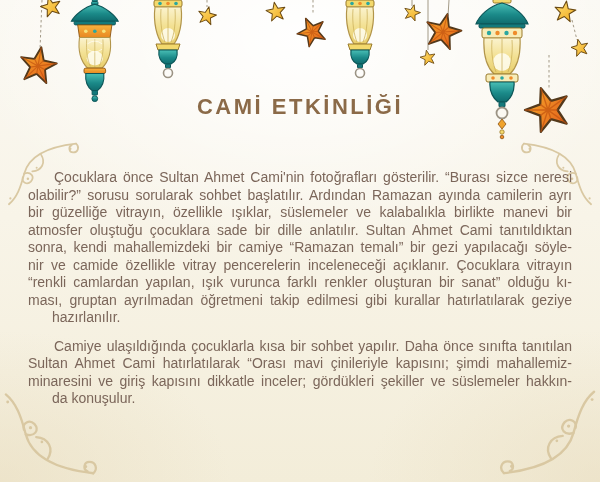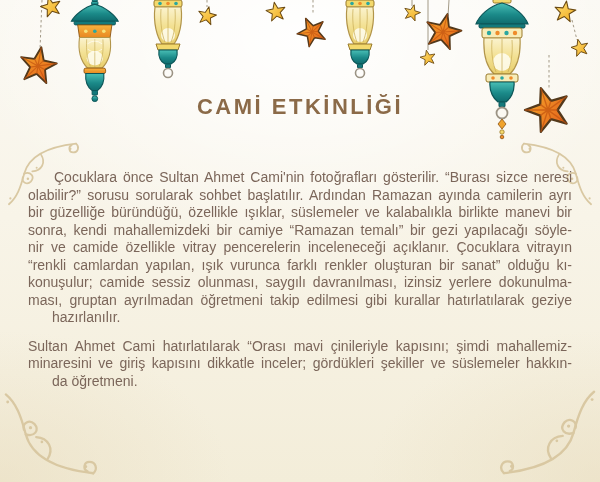--- a/index.html
+++ b/index.html
@@ -172,28 +172,29 @@
     <use href="#sym-flourish" transform="translate(2,478) scale(0.95,-0.95)"></use>
     <use href="#sym-flourish" transform="translate(598,478) scale(-0.98,-0.98)"></use>
   </svg>
 
   <h1 class="title">CAMİ ETKİNLİĞİ</h1>
 
   <div class="textblock">
     <div class="paragraph">
         <div class="line first">Çocuklara önce Sultan Ahmet Cami'nin fotoğrafları gösterilir. “Burası sizce neresi</div>
         <div class="line">olabilir?” sorusu sorularak sohbet başlatılır. Ardından Ramazan ayında camilerin ayrı</div>
-        <div class="line">bir güzelliğe büründüğü, özellikle ışıklar, süslemeler ve kalabalıkla birlikte manevi bir</div>
+        <div class="line">bir güzelliğe vitrayın, özellikle ışıklar, süslemeler ve kalabalıkla birlikte manevi bir</div>
+        <div class="line">atmosfer oluştuğu çocuklara sade bir dille anlatılır. Sultan Ahmet Cami tanıtıldıktan</div>
         <div class="line">sonra, kendi mahallemizdeki bir camiye “Ramazan temalı” bir gezi yapılacağı söyle-</div>
         <div class="line">nir ve camide özellikle vitray pencerelerin inceleneceği açıklanır. Çocuklara vitrayın</div>
         <div class="line">“renkli camlardan yapılan, ışık vurunca farklı renkler oluşturan bir sanat” olduğu kı-</div>
-        <div class="line">konuşulur; camide sessiz olunması, saygılı davranılması, izinsiz yerlere dokunulma-</div>
         <div class="line">ması, gruptan ayrılmadan öğretmeni takip edilmesi gibi kurallar hatırlatılarak geziye</div>
         <div class="line last">hazırlanılır.</div>
       </div>
     <div class="paragraph">
+        <div class="line first">Camiye ulaşıldığında çocuklarla kısa bir sohbet yapılır. Daha önce sınıfta tanıtılan</div>
         <div class="line">Sultan Ahmet Cami hatırlatılarak “Orası mavi çinileriyle kapısını; şimdi mahallemiz-</div>
         <div class="line">minaresini ve giriş kapısını dikkatle inceler; gördükleri şekiller ve süslemeler hakkın-</div>
-        <div class="line last">da öğretmeni.</div>
+        <div class="line last">da konuşulur.</div>
       </div>
   </div>
 
 </div>
 
 </body></html>

